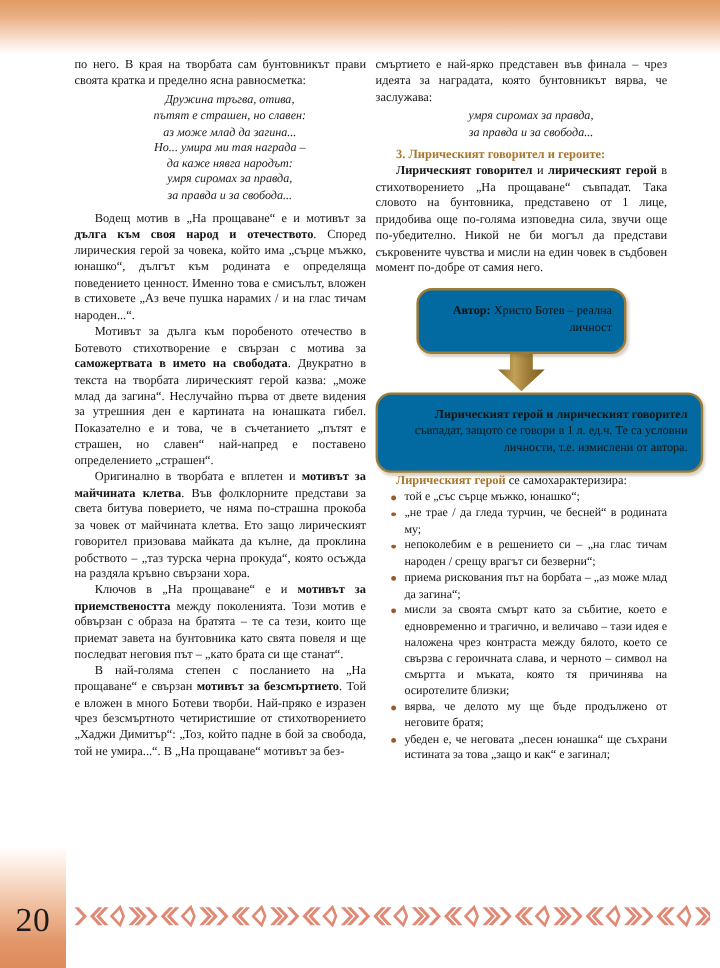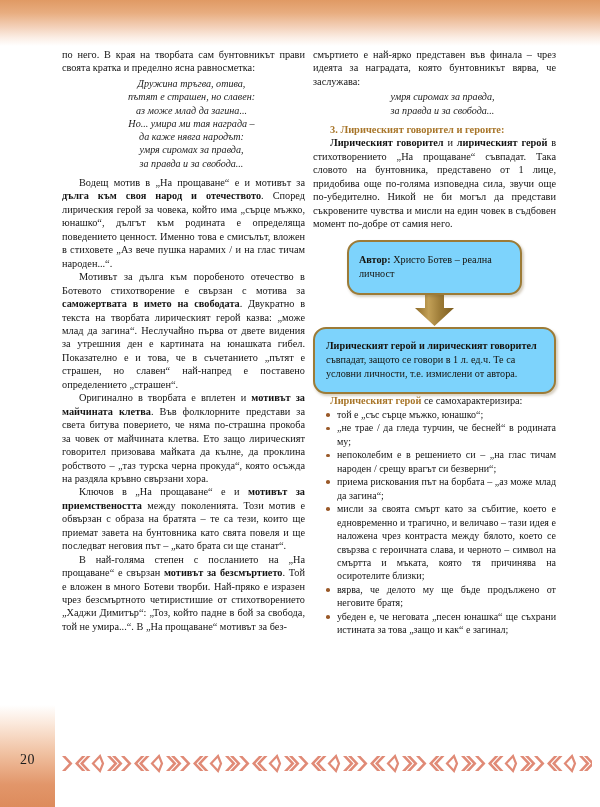--- a/index.html
+++ b/index.html
@@ -39,21 +39,21 @@
     height: 102px;
     background: linear-gradient(to bottom, #ffffff 0%, #fbe9dc 18%, #f0c0a0 48%, #e2966a 78%, #dd8b5c 100%);
   }
   .page-num {
     position: absolute;
     left: 0;
     top: 752px;
     width: 55px;
     text-align: center;
     font-family: "Liberation Serif", "DejaVu Serif", serif;
-    font-size: 14px;
+    font-size: 28px;
     color: #1b1b1b;
     letter-spacing: .5px;
   }
 
   
   .chevron-border {
     position: absolute;
     left: 62px;
     top: 754px;
     width: 530px;
@@ -144,34 +144,34 @@
   .diagram {
     position: relative;
     margin: 9px 0 0 0;
     width: 243px;
   }
   .dbox {
     position: relative;
     box-sizing: border-box;
     border: 2px solid #9c7b37;
     border-radius: 13px;
-    background: #7dd3fc;
+    background: #0369a1;
     box-shadow: 1.5px 2px 2.5px rgba(120,95,50,.30);
-    text-align: left;
+    text-align: right;
     color: #15120c;
     font-size: 10.2px;
     line-height: 14px;
   }
   .dbox-1 {
     width: 175px;
     margin: 0 auto;
     padding: 11px 10px 12px 10px;
   }
   .dbox-2 {
-    width: 243px;
+    width: 273px;
     margin: 0;
     padding: 10px 11px 11px 11px;
   }
   .arrow-wrap {
     width: 243px;
     height: 32px;
     display: block;
   }
 </style>
 </head>

